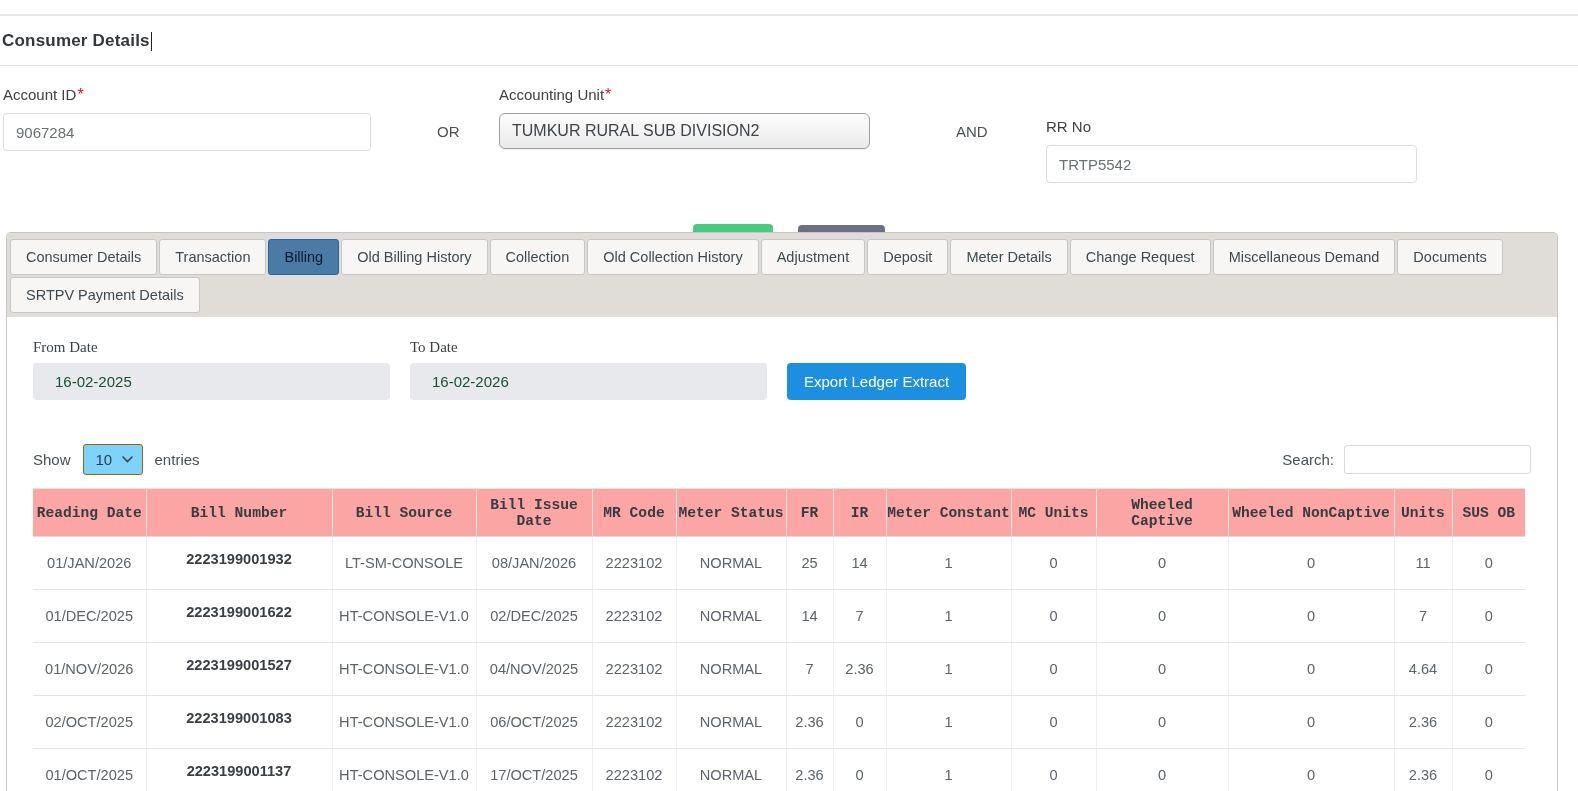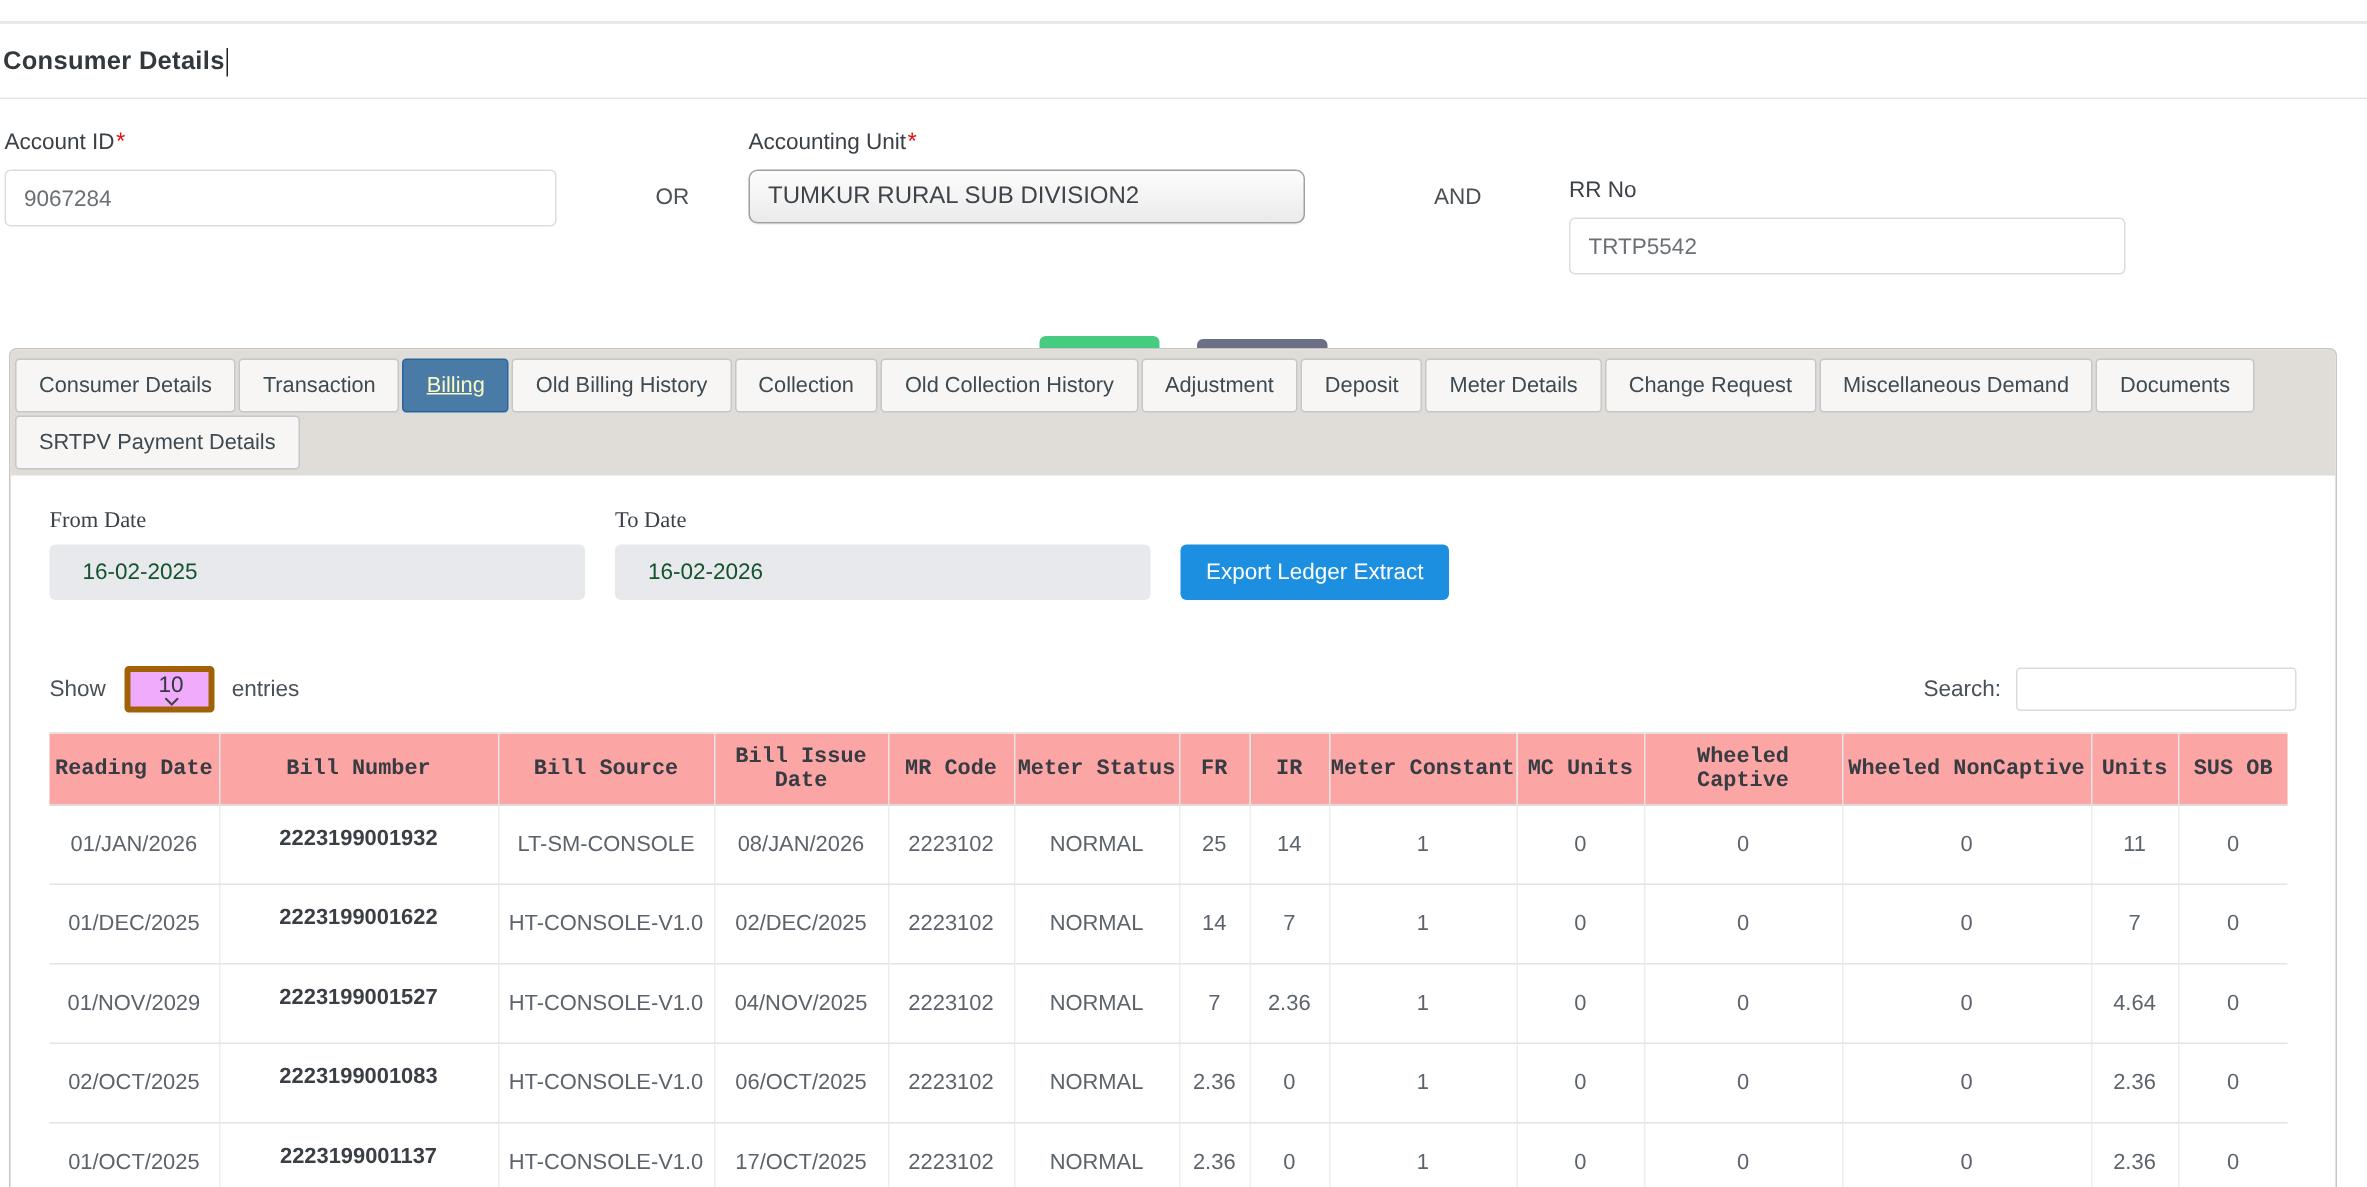--- a/index.html
+++ b/index.html
@@ -36,38 +36,38 @@
   .btn-reset { background:#6b7084; }
   .spinner-dot { display:inline-block; width:12px; height:12px; border:2px dotted #fff; border-radius:50%; }
   .refresh-glyph { font-size:16px; line-height:1; font-weight:700; }
 
   
   .panel { position:absolute; left:6px; top:232px; width:1552px; height:600px;
     border:1px solid #c9c5c2; border-bottom:none; border-radius:5px 5px 0 0; background:#fff; overflow:hidden; }
   .tab-strip { background:#e0ddd9; padding:6px 4px 2px 2px; min-height:84px; }
   .tab { display:inline-block; margin:0 1px 2px 1px; padding:9px 15px; font-size:14.5px;
     color:#3d4a52; background:#f7f6f4; border:1px solid #c6c6c6; border-radius:3px; cursor:pointer; }
-  .tab.active { background:#4a7ba6; border-color:#2a649c; color:#fef9c3;text-decoration:underline; }
+  .tab.active { background:#4a7ba6; border-color:#2a649c; color:#0f172a; }
 
   .panel-body { padding:0 26px; }
 
   
   .filter-row { margin-top:21px; display:flex; align-items:flex-end; }
   .date-group { width:357px; margin-right:20px; }
   .date-group .fld-label { color:#3b4146;font-family:Liberation Serif, serif; }
   .date-input { margin-top:7px; width:100%; height:37px; background:#e8e9ec; border:none;
     border-radius:4px; padding:0 22px; font-size:15px; color:#14532d; outline:none; }
   .btn-export { background:#1d8fe1; height:37px; font-size:15px; padding:0 17px; border-radius:4px; }
 
   
   .entries-row { margin-top:44px; display:flex; align-items:center; justify-content:space-between; }
   .entries-left { display:flex; align-items:center; font-size:15px; color:#495057; }
-  .show-select { width:60px; height:31px; border:4px solid #a16207; border-radius:3px;
+  .show-select { width:60px; height:31px; border:1px solid #a16207; border-radius:3px;
     display:flex; align-items:center; justify-content:space-between; padding:0 9px 0 12px;
-    margin:0 12px; font-size:15px; color:#343a40; cursor:pointer; background:#f0abfc;flex-direction:column; }
+    margin:0 12px; font-size:15px; color:#343a40; cursor:pointer; background:#7dd3fc; }
   .entries-right { display:flex; align-items:center; font-size:15px; color:#495057; }
   .search-input { margin-left:10px; width:187px; height:29px; border:1px solid #d8dbdf;
     border-radius:3px; padding:0 8px; font-size:14px; color:#333; outline:none; }
 
   
   table.billing { margin-top:13px; border-collapse:collapse; table-layout:fixed; width:1492px;
     border-top:1px solid #e4e4e4; }
   table.billing th { height:48px; background:#fca5a5; font-size:14.6px; font-weight:700;
     color:#363c42; text-align:center; border-right:1px solid #e6e6e6; border-bottom:1px solid #dcdcdc;font-family:Liberation Mono, monospace; }
   table.billing th:last-child { border-right:none; }
@@ -212,21 +212,21 @@
             <td>14</td>
             <td>7</td>
             <td>1</td>
             <td>0</td>
             <td>0</td>
             <td>0</td>
             <td>7</td>
             <td>0</td>
           </tr>
           <tr>
-            <td>01/NOV/2029</td>
+            <td>01/NOV/2026</td>
             <td class="col-billnum">2223199001527</td>
             <td>HT-CONSOLE-V1.0</td>
             <td>04/NOV/2025</td>
             <td>2223102</td>
             <td>NORMAL</td>
             <td>7</td>
             <td>2.36</td>
             <td>1</td>
             <td>0</td>
             <td>0</td>

